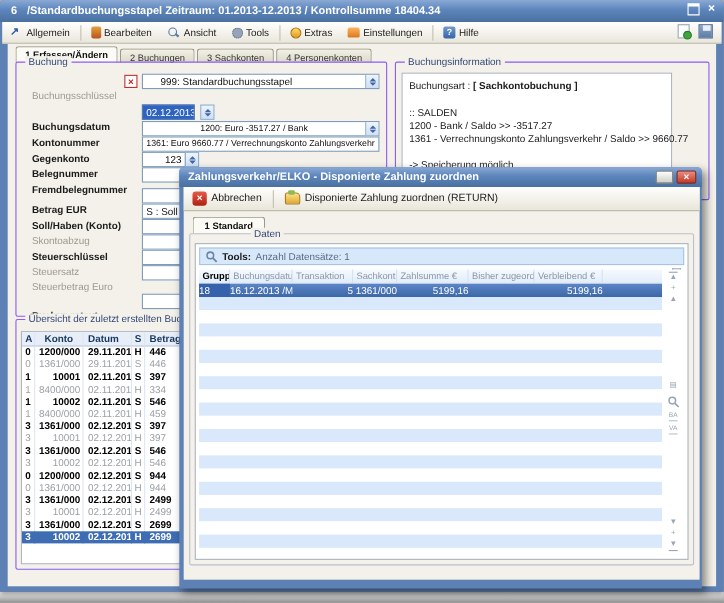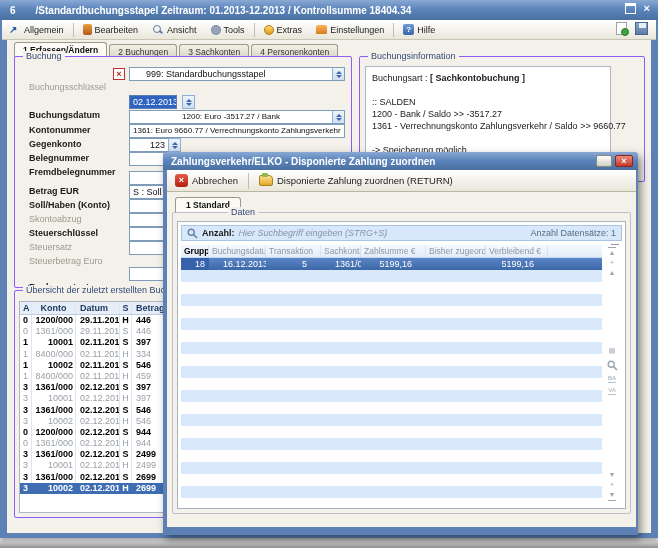--- a/index.html
+++ b/index.html
@@ -9,21 +9,21 @@
     background:linear-gradient(#fdfdfd,#8e8e8e); }
 
   
   .window { position:absolute; left:0; top:0; width:658px; height:538px;
     background:#5d81b5; border-radius:4px 4px 0 0; box-shadow:0 2px 5px rgba(0,0,0,.4); }
   .titlebar { position:absolute; left:0; top:0; width:100%; height:20px;
     background:linear-gradient(180deg,#8aa9d4 0%,#5c85bc 45%,#49709f 100%);
     border-radius:4px 4px 0 0; color:#fff; font-size:10px; font-weight:bold;
     display:flex; align-items:center; }
   .tb-num { margin-left:10px; }
-  .tb-title { margin-left:20px; white-space:nowrap; }
+  .tb-title { margin-left:9px; white-space:nowrap; }
   .tb-ctrls { position:absolute; right:8px; top:3px; display:flex; gap:8px; }
   .ctrl-restore { width:11px; height:11px; border:1px solid #fff; border-top:3px solid #fff; background:transparent; }
   .ctrl-close { color:#fff; font-size:11px; line-height:11px; font-weight:bold; }
 
   .menubar { position:absolute; left:2px; top:20px; width:654px; height:20px;
     background:linear-gradient(#ffffff,#e9e6da); border-bottom:1px solid #c9c6b6;
     display:flex; align-items:center; font-size:9px; color:#222; }
   .menu-item { display:flex; align-items:center; gap:3px; padding:0 7px; height:18px; cursor:default; }
   .menu-sep { width:1px; height:14px; background:#c2bfae; margin:0 2px; }
   .mi { width:12px; height:11px; display:inline-block; }
@@ -151,21 +151,21 @@
   .gh { height:100%; line-height:13px; padding:0 3px; border-right:1px solid #d5e2f2; overflow:hidden; white-space:nowrap; }
   .gh.first { color:#000; font-weight:bold; }
   .w-gruppe{width:28px;} .w-bdat{width:57px;} .w-trans{width:55px;} .w-sach{width:40px;}
   .w-zahl{width:65px;} .w-bish{width:60px;} .w-verb{width:62px;} .w-fill{flex:1;border-right:none;}
   .gh-icon { margin-left:auto; width:12px; height:10px; border:1px solid #8b97a8; border-radius:1px;
     position:relative; margin-right:2px; }
   .gh-icon::before{ content:""; position:absolute; left:2px; top:-3px; width:6px; height:3px; border:1px solid #8b97a8; border-bottom:none; }
 
   .grid-rows { position:absolute; left:3px; top:36px; width:421px; }
   .grid-row { display:flex; height:12px; background:linear-gradient(#5b85c6,#3d68a8); color:#fff; font-size:9px; align-items:center; }
-  .gc { height:100%; line-height:12px; padding:0 14px; white-space:nowrap; overflow:hidden; }
+  .gc { height:100%; line-height:12px; padding:0 0; white-space:nowrap; overflow:hidden; }
   .gc.right { text-align:right; }
   .gc.w-gruppe { background:#3562ab; }
   .stripe { height:12px; }
   .stripe:nth-child(odd) { background:#d9e8fa; }
   .stripe:nth-child(even) { background:#ffffff; }
 
   .nav-strip { position:absolute; right:3px; top:23px; width:20px; bottom:3px; background:#fff;
     display:flex; flex-direction:column; align-items:center; color:#9aa5b3; font-size:7px; }
   .nav-ico { height:10px; line-height:10px; text-align:center; width:100%; }
   .nav-bar-top { border-top:1px solid #9aa5b3; width:8px; margin:2px auto 0; }
@@ -522,22 +522,21 @@
 
       <div class="dlg-fs">
         <span class="legend" style="background:#f3f1e9;margin-left:47px;">Daten</span>
         <div class="dlg-panel">
 
           <div class="search-row">
             <svg class="mag-svg" viewBox="0 0 11 11">
               <circle cx="4.2" cy="4.2" r="3" fill="none" stroke="#6a84a8" stroke-width="1.4"></circle>
               <line x1="6.6" y1="6.6" x2="10" y2="10" stroke="#6a84a8" stroke-width="1.6"></line>
             </svg>
-            <span class="search-label">Anzahl:</span>
-            <span class="search-ph">Hier Suchbegriff eingeben (STRG+S)</span>
+            <span class="search-label">Tools:</span>
             <span class="search-count">Anzahl Datensätze: 1</span>
           </div>
 
           <div class="grid-head">
             <span class="gh first w-gruppe">Gruppe</span>
             <span class="gh w-bdat">Buchungsdatum</span>
             <span class="gh w-trans">Transaktion</span>
             <span class="gh w-sach">Sachkonto</span>
             <span class="gh w-zahl">Zahlsumme €</span>
             <span class="gh w-bish">Bisher zugeordnet</span>

